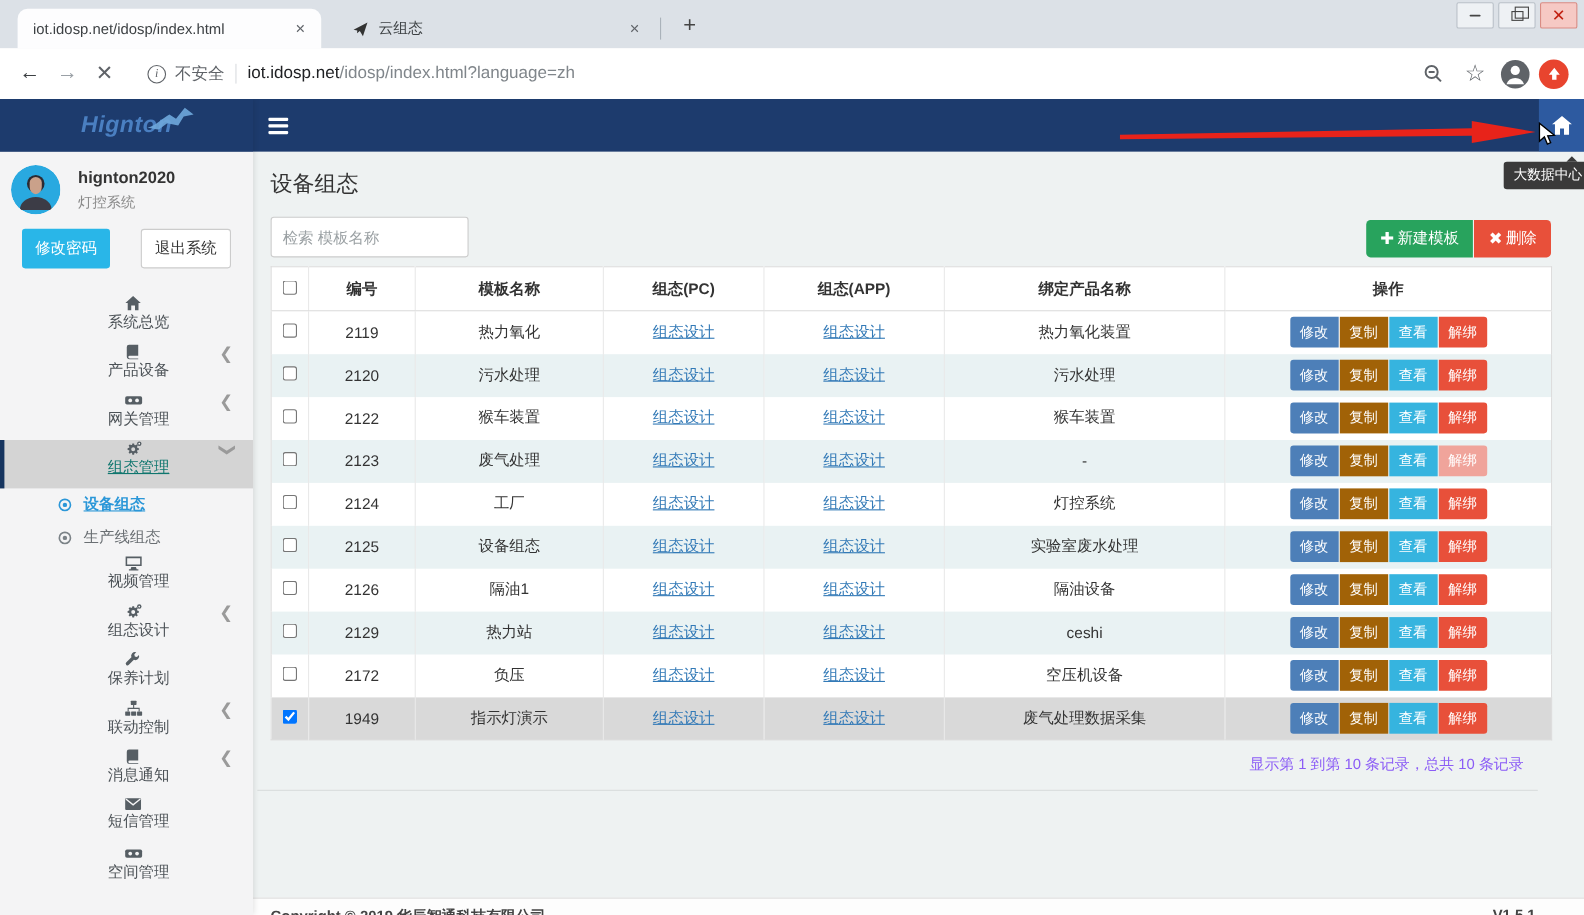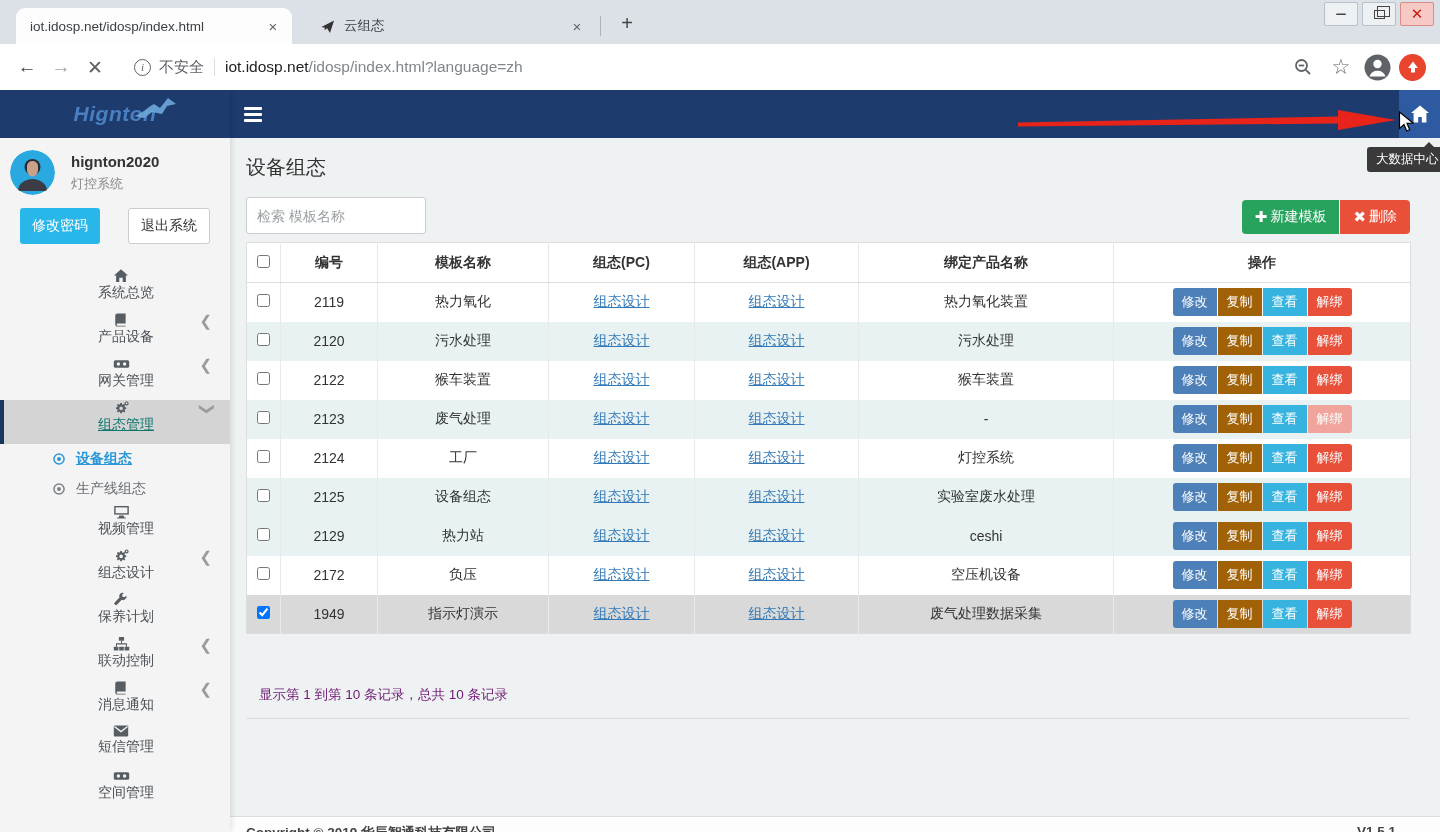--- a/index.html
+++ b/index.html
@@ -111,22 +111,22 @@
   .grid tr.selected td { background:#d9d9d9; }
   .cfg-link { color:#337ab7; text-decoration:underline; }
   .act-group { display:inline-flex; gap:1px; }
   .act-btn { border:none; color:#fff; font-size:13px; padding:5px 9px; font-family:Liberation Serif, serif; }
   .act-btn.first { border-radius:3px 0 0 3px; }
   .act-btn.last { border-radius:0 3px 3px 0; }
   .act-modify { background:#4d7fb8; } .act-copy { background:#a16207; }
   .act-view { background:#36b4df; } .act-unbind { background:#e8503a; }
   .act-unbind.disabled { background:#f0a49b; }
 
-  .summary-row { position:absolute; left:16px; top:534px; width:1164px; padding:14px 13px;
-                 font-size:13.5px; color:#701a75; border-bottom:1px solid #d9dddd; }
+  .summary-row { position:absolute; left:4px; top:534px; width:1164px; padding:14px 13px;
+                 font-size:13.5px; color:#8b5cf6; border-bottom:1px solid #d9dddd;text-align:right; }
 
   .footer { position:absolute; left:230px; top:726px; width:1210px; height:44px; background:#fdfdfd;
             border-top:1px solid #ddd; display:flex; justify-content:space-between; padding:7px 16px 0 16px; }
   .footer .f-copy { font-size:13.5px; color:#444; font-weight:bold; }
   .footer .f-ver { font-size:13.5px; color:#444; font-weight:bold; margin-right:28px; }
 
   svg { display:block; }
 </style>
 </head>
 <body>
@@ -491,20 +491,34 @@
               <td><a class="cfg-link" href="#">组态设计</a></td>
               <td><a class="cfg-link" href="#">组态设计</a></td>
               <td>实验室废水处理</td>
               <td><span class="act-group">
                   <button class="act-btn act-modify first">修改</button>
                   <button class="act-btn act-copy">复制</button>
                   <button class="act-btn act-view">查看</button>
                   <button class="act-btn act-unbind last">解绑</button>
                 </span></td>
             </tr>
+            <tr class="">
+              <td><input type="checkbox" style=""></td>
+              <td>2126</td>
+              <td>隔油1</td>
+              <td><a class="cfg-link" href="#">组态设计</a></td>
+              <td><a class="cfg-link" href="#">组态设计</a></td>
+              <td>隔油设备</td>
+              <td><span class="act-group">
+                  <button class="act-btn act-modify first">修改</button>
+                  <button class="act-btn act-copy">复制</button>
+                  <button class="act-btn act-view">查看</button>
+                  <button class="act-btn act-unbind last">解绑</button>
+                </span></td>
+            </tr>
             <tr class="alt">
               <td><input type="checkbox" style=""></td>
               <td>2129</td>
               <td>热力站</td>
               <td><a class="cfg-link" href="#">组态设计</a></td>
               <td><a class="cfg-link" href="#">组态设计</a></td>
               <td>ceshi</td>
               <td><span class="act-group">
                   <button class="act-btn act-modify first">修改</button>
                   <button class="act-btn act-copy">复制</button>

